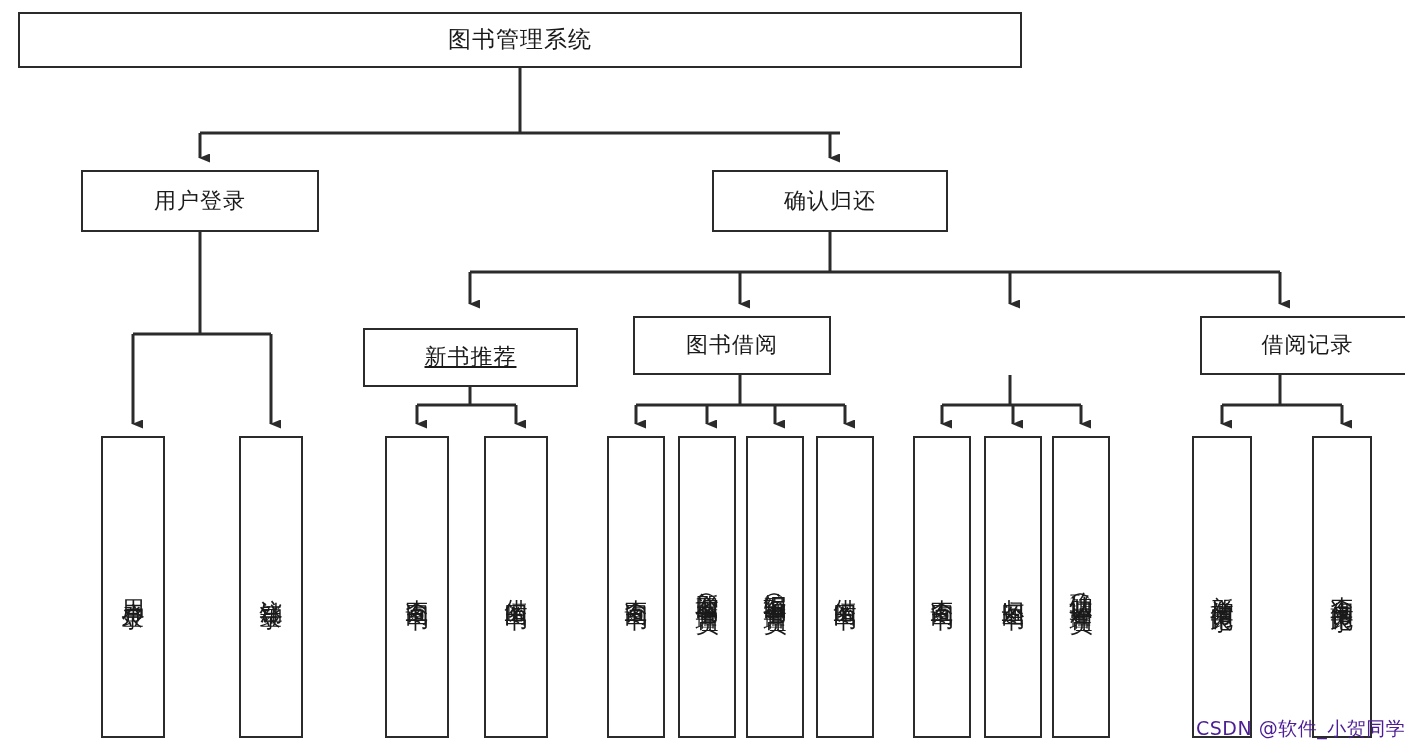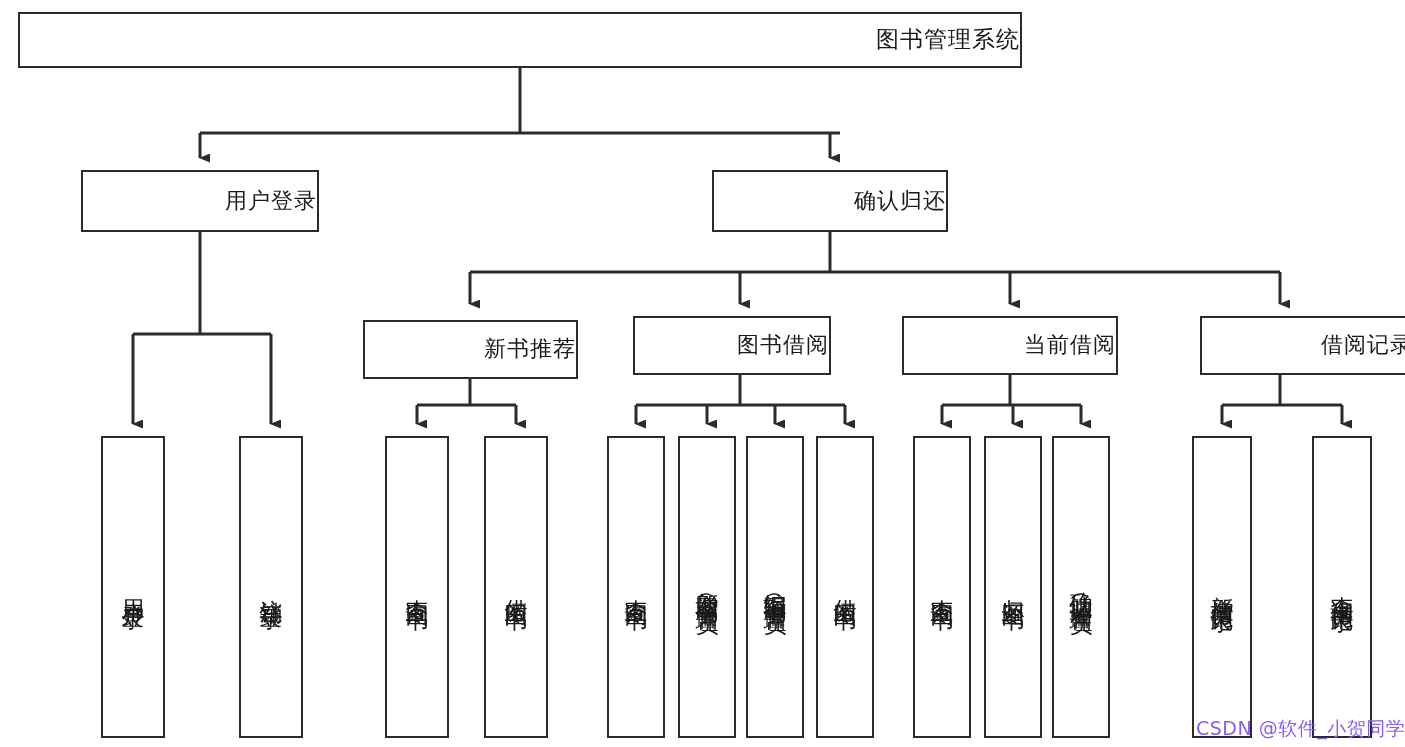--- a/index.html
+++ b/index.html
@@ -25,21 +25,21 @@
     height: 747px;
     pointer-events: none;
   }
   .node {
     position: absolute;
     box-sizing: border-box;
     border: 2px solid #2b2b2b;
     background: #ffffff;
     display: flex;
     align-items: center;
-    justify-content: flex-end;
+    justify-content: center;
     color: #1a1a1a;
   }
   .node.horiz .label {
     font-size: 22px;
     line-height: 1.2;
     letter-spacing: 1px;
     white-space: nowrap;
   }
   .node.vert {
     align-items: center;
@@ -50,21 +50,21 @@
     text-orientation: upright;
     font-size: 23px;
     line-height: 1.25;
     letter-spacing: 3px;
     white-space: nowrap;
   }
   .node.root .label { font-size: 23px; }
   .watermark {
     position: absolute;
     font-size: 19px;
-    color: #8b5cf6;
+    color: #4c1d95;
     white-space: nowrap;
     letter-spacing: 0.5px;
   }
 </style>
 </head>
 <body>
 
 <div id="stage">
 
   <svg id="wires" viewBox="0 0 1405 747" width="1405" height="747">
@@ -132,28 +132,25 @@
     <span class="label">图书管理系统</span>
   </div>
 
   <div class="node horiz" style="left:81px; top:170px; width:238px; height:62px;">
     <span class="label">用户登录</span>
   </div>
   <div class="node horiz" style="left:712px; top:170px; width:236px; height:62px;">
     <span class="label">确认归还</span>
   </div>
 
-  <div class="node horiz" style="left:363px; top:320px; width:215px; height:59px;">
+  <div class="node horiz" style="left:363px; top:328px; width:215px; height:59px;text-decoration:underline;">
     <span class="label">新书推荐</span>
   </div>
   <div class="node horiz" style="left:633px; top:316px; width:198px; height:59px;">
     <span class="label">图书借阅</span>
-  </div>
-  <div class="node horiz" style="left:902px; top:316px; width:216px; height:59px;">
-    <span class="label">当前借阅</span>
   </div>
   <div class="node horiz" style="left:1200px; top:316px; width:215px; height:59px;">
     <span class="label">借阅记录</span>
   </div>
 
   <div class="node vert" style="left:101px; top:436px; width:64px; height:302px;">
     <span class="label">用户登录</span>
   </div>
   <div class="node vert" style="left:239px; top:436px; width:64px; height:302px;">
     <span class="label">注销登录</span>

